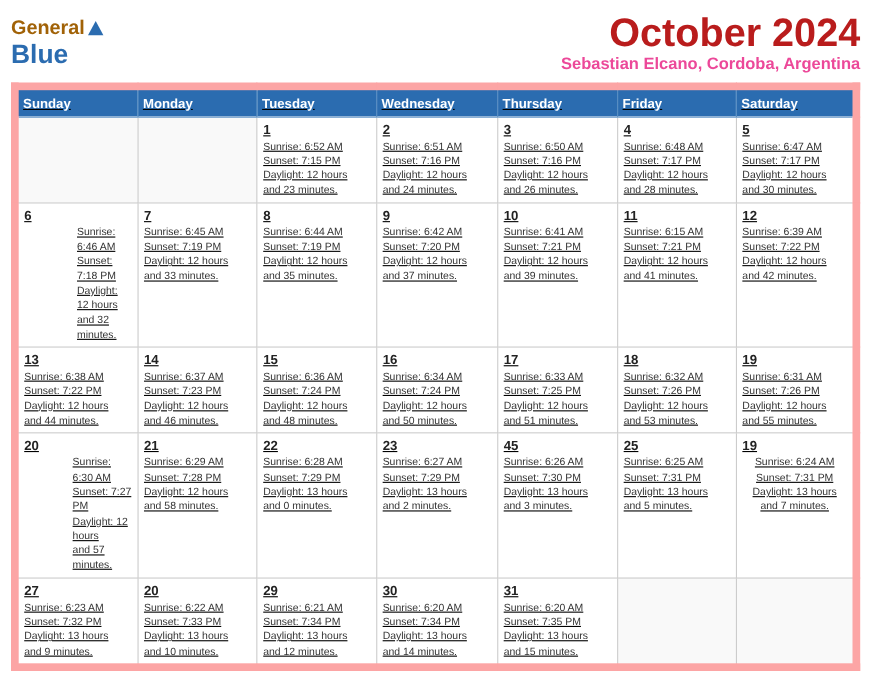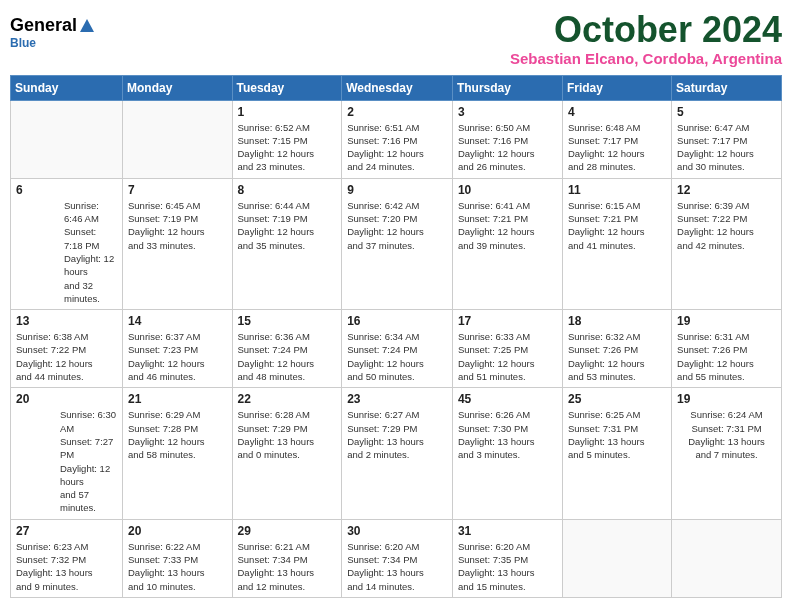--- a/index.html
+++ b/index.html
@@ -18,45 +18,46 @@
     }
     .logo {
       display: flex;
       flex-direction: column;
       align-items: flex-start;
       padding-top: 5px;
     }
     .logo-general {
       font-size: 18px;
       font-weight: bold;
-      color: #000000;
+      color: #a16207;
     }
     .logo-blue {
-      font-size: 12px;
+      font-size: 24px;
       font-weight: bold;
       color: #2b6cb0;
     }
     .title-area {
       text-align: right;
     }
     .month-title {
       font-size: 36px;
       font-weight: bold;
-      color: #14532d;
+      color: #b91c1c;
       line-height: 1.1;
     }
     .subtitle {
       font-size: 15px;
       color: #ec4899;
       font-weight: bold;
     }
     .calendar {
       width: 100%;
       border-collapse: collapse;
-      border: 1px solid #fca5a5;
+      border: 7px solid #fca5a5;
+      text-decoration: underline;
     }
     .calendar th {
       background-color: #2b6cb0;
       color: #fff;
       font-size: 12px;
       padding: 5px 4px;
       text-align: left;
       border: 1px solid #5a8fc4;
       font-weight: bold;
     }

